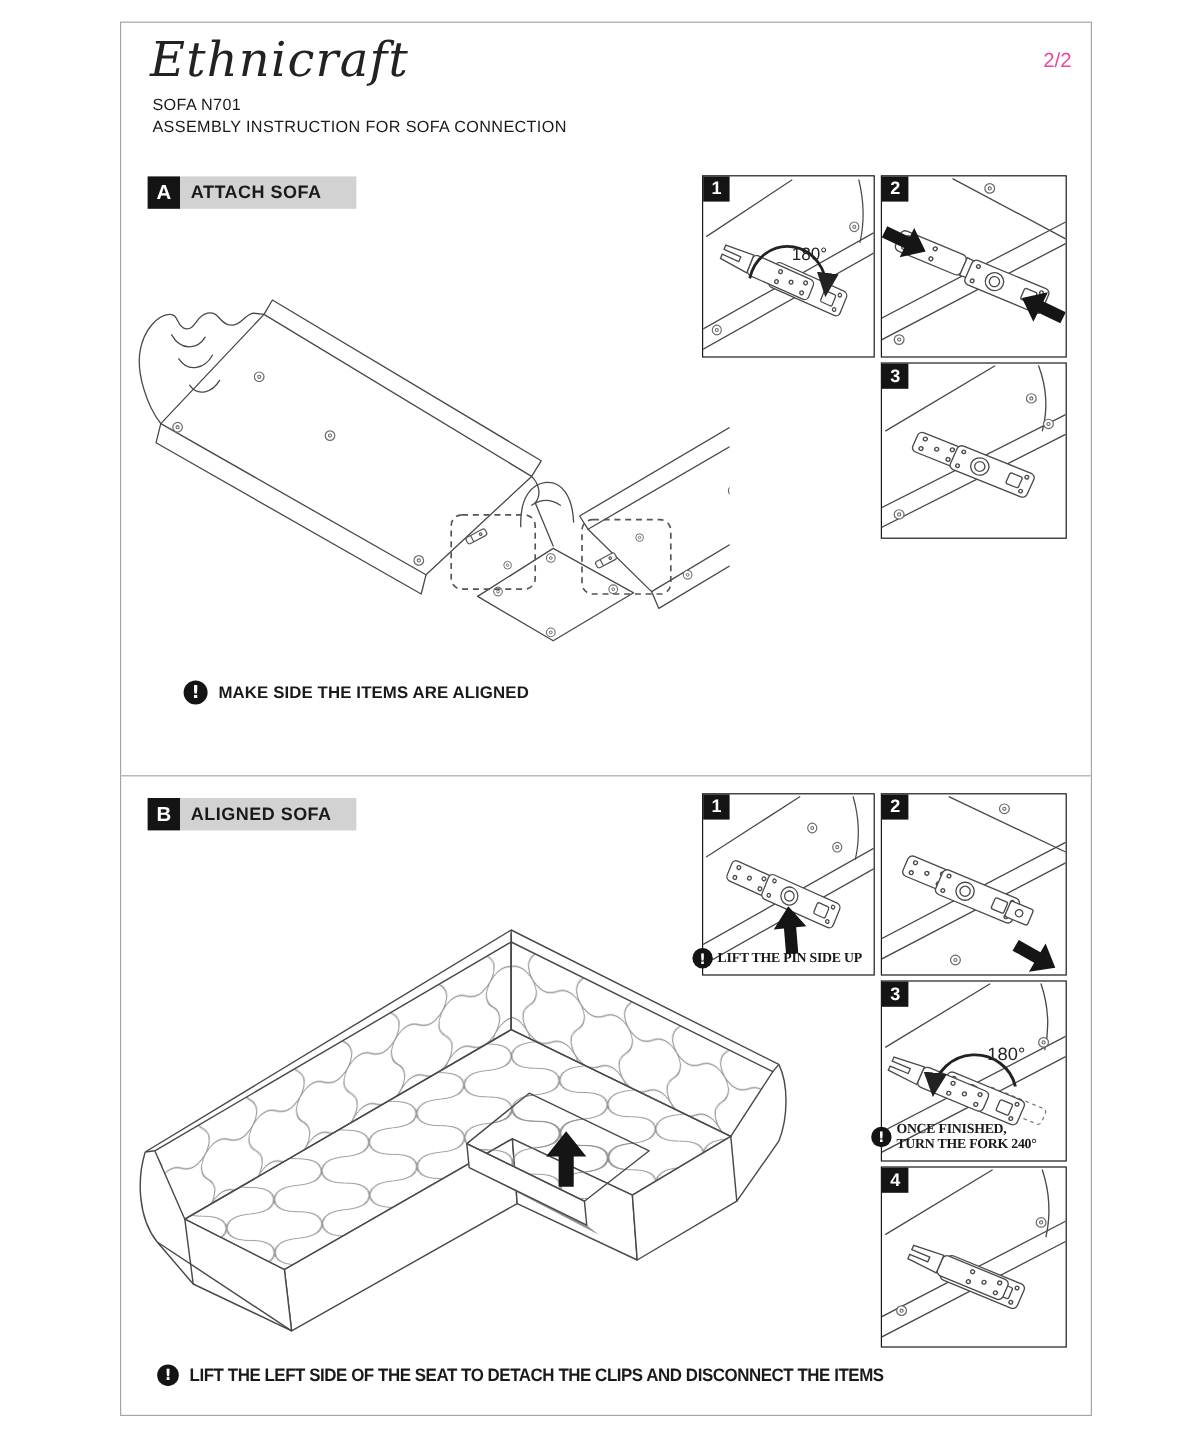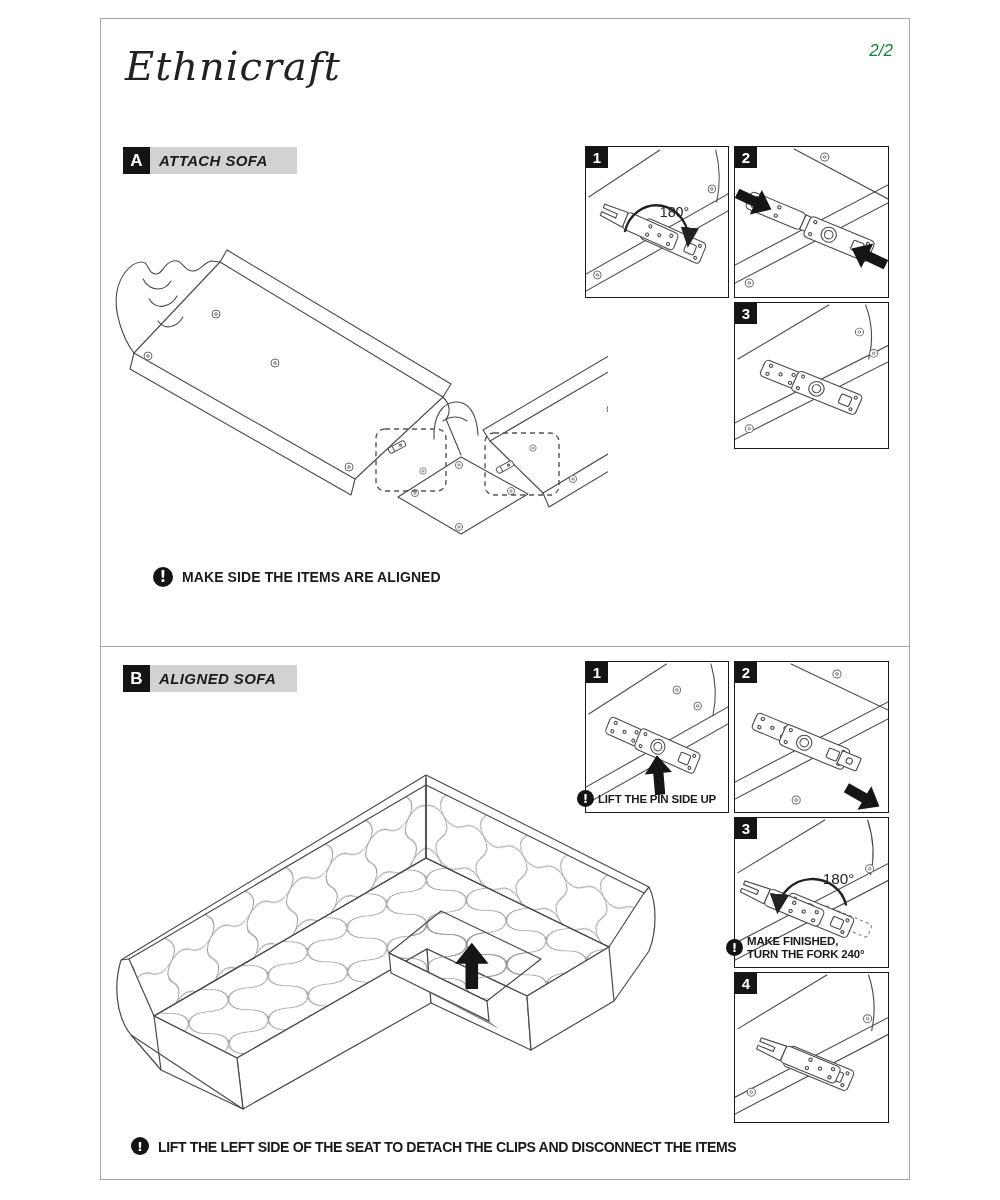--- a/index.html
+++ b/index.html
@@ -1,45 +1,45 @@
 <!DOCTYPE html>
 <html><head>
 <meta charset="utf-8">
 <style>
   html,body{margin:0;padding:0;background:#fff;}
   body{width:1000px;height:1200px;position:relative;font-family:"Liberation Sans",sans-serif;color:#1a1a1a;}
   .page{position:absolute;left:100px;top:18px;width:808px;height:1160px;border:1px solid #a6a6a6;background:#fff;}
   
-  .brand{position:absolute;left:24px;top:24px;font-family:"DejaVu Serif",serif;font-style:italic;font-size:40px;letter-spacing:1px;color:#222;}
-  .pagenum{position:absolute;right:16px;top:22px;font-size:17px;color:#15803d;font-style:italic;}
+  .brand{position:absolute;left:24px;top:8px;font-family:"DejaVu Serif",serif;font-style:italic;font-size:40px;letter-spacing:1px;color:#222;}
+  .pagenum{position:absolute;right:16px;top:22px;font-size:17px;color:#ec4899;}
   .prodline{position:absolute;left:26px;top:60px;font-size:13.5px;line-height:18px;letter-spacing:.3px;}
   
   .sec-head{position:absolute;display:flex;height:27px;}
   .sec-letter{width:27px;height:27px;background:#141414;color:#fff;font-weight:bold;font-size:17px;display:flex;align-items:center;justify-content:center;}
-  .sec-bar{width:147px;height:27px;background:#d2d2d2;display:flex;align-items:center;font-style:italic;}
+  .sec-bar{width:147px;height:27px;background:#d2d2d2;display:flex;align-items:center;}
   .sec-bar span{font-weight:bold;font-size:15px;letter-spacing:.4px;padding-left:9px;}
   
   .panel{position:absolute;border:1.5px solid #1a1a1a;background:#fff;box-sizing:border-box;}
   .panel svg.mech{position:absolute;left:0;top:0;width:100%;height:100%;}
   .badge{position:absolute;top:0;left:0;width:22px;height:21px;background:#141414;color:#fff;font-weight:bold;font-size:15px;display:flex;align-items:center;justify-content:center;}
   
   .ln path,.ln line{fill:none;stroke:#4a4a4a;stroke-width:1.1;stroke-linejoin:round;stroke-linecap:round;}
   .arc{fill:none;stroke:#222;stroke-width:2.4;}
   text.deg{font-family:"Liberation Sans",sans-serif;font-size:15px;fill:#222;}
   .dash{fill:none;stroke:#555;stroke-width:1.4;stroke-dasharray:5 4;}
   
   .warn{position:absolute;display:flex;align-items:center;gap:9px;}
   .wicon{border-radius:50%;background:#141414;color:#fff;font-weight:800;display:flex;align-items:center;justify-content:center;font-family:"DejaVu Sans",sans-serif;flex:0 0 auto;}
   .wicon.big{width:20px;height:20px;font-size:15px;}
   .wicon.mid{width:18px;height:18px;font-size:13px;}
   .wicon.sm{width:17px;height:17px;font-size:12px;}
   .warn .wtext{font-weight:bold;font-size:14px;letter-spacing:.1px;}
   .warn-bottom .wtext{font-size:15px;letter-spacing:-.4px;transform:scaleX(.94);transform-origin:left center;white-space:nowrap;}
   .panel-note{position:absolute;left:-9px;bottom:5px;display:flex;align-items:center;gap:4px;}
-  .panel-note .ntext{font-weight:bold;font-size:11.5px;letter-spacing:-.2px;white-space:nowrap;}
+  .panel-note .ntext{font-weight:bold;font-size:11.5px;letter-spacing:-.2px;white-space:nowrap;font-family:Liberation Serif, serif;}
   .panel-note .ntext.two{line-height:12.5px;}
   .divider{position:absolute;left:0;width:100%;height:0;border-top:1px solid #a9a9a9;}
 </style>
 </head>
 <body>
 
 <svg width="0" height="0" style="position:absolute" aria-hidden="true">
 <defs>
   <marker id="ah" markerWidth="9" markerHeight="9" refX="6.5" refY="4" orient="auto">
         <path d="M0,0 L8.5,4 L0,8 Z" fill="#222"></path>
@@ -87,20 +87,24 @@
     <path d="M0,23 Q11.5,13 23,23 Q34.5,33 46,23" fill="none" stroke="#8f8f8f" stroke-width="1"></path>
     <path d="M23,0 Q13,11.5 23,23 Q33,34.5 23,46" fill="none" stroke="#8f8f8f" stroke-width="1"></path>
   </pattern>
 </defs>
 </svg>
 
 <div class="page">
 
   <div class="brand">Ethnicraft</div>
   <div class="pagenum">2/2</div>
+  <div class="prodline">
+    <div>SOFA N701</div>
+    <div>ASSEMBLY INSTRUCTION FOR SOFA CONNECTION</div>
+  </div>
 
   <div class="sec-head" style="left:22px;top:128px;">
     <div class="sec-letter">A</div>
     <div class="sec-bar">
         <span>ATTACH SOFA</span>
       </div>
   </div>
 
   <svg style="position:absolute;left:2px;top:222px;" width="505" height="330" viewBox="0 0 505 330">
     <g class="ln">
@@ -302,21 +306,21 @@
       <rect x="-26" y="-7" width="52" height="14" rx="3" transform="translate(108,104) rotate(23)" fill="none" stroke="#777" stroke-width="1" stroke-dasharray="3 3"></rect>
       <use href="#baseP" transform="translate(82,98) rotate(23)"></use>
       <use href="#forkP" transform="translate(48,86) rotate(203)"></use>
       <path class="arc" d="M109,88 A34,34 0 0 0 42,92" marker-end="url(#ah)"></path>
       <text class="deg" x="86" y="66">180°</text>
     </svg>
     <div class="badge">3</div>
     <div class="panel-note" style="bottom:7px;">
       <span class="wicon sm">!</span>
       <span class="ntext two">
-        <div>MAKE FINISHED,</div>
+        <div>ONCE FINISHED,</div>
         <div>TURN THE FORK 240°</div>
       </span>
     </div>
   </div>
 
   <div class="panel" style="left:633px;top:953px;width:155px;height:151px;">
     <svg class="mech" viewBox="0 0 150 150" preserveAspectRatio="none">
       <g class="ln">
         <path d="M3,56 L90,2"></path>
           <path d="M131,2 Q140,30 134,58"></path>

